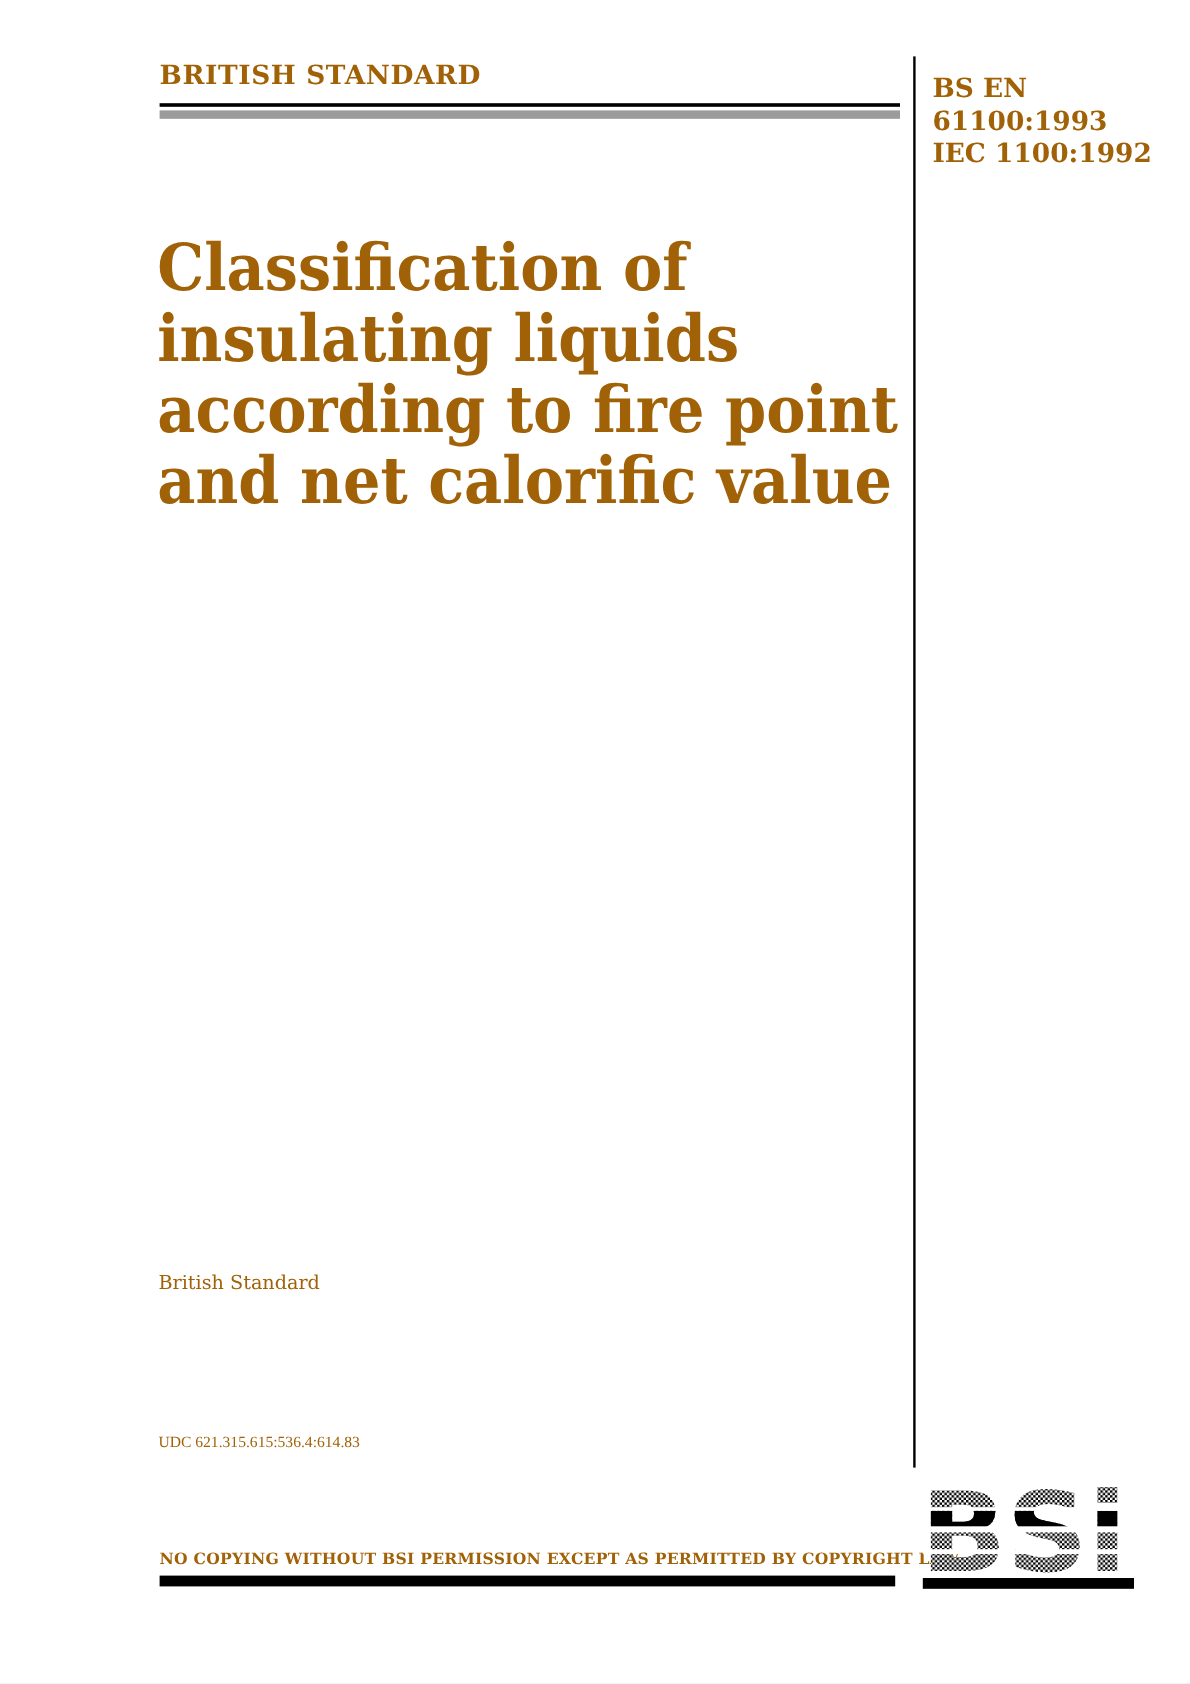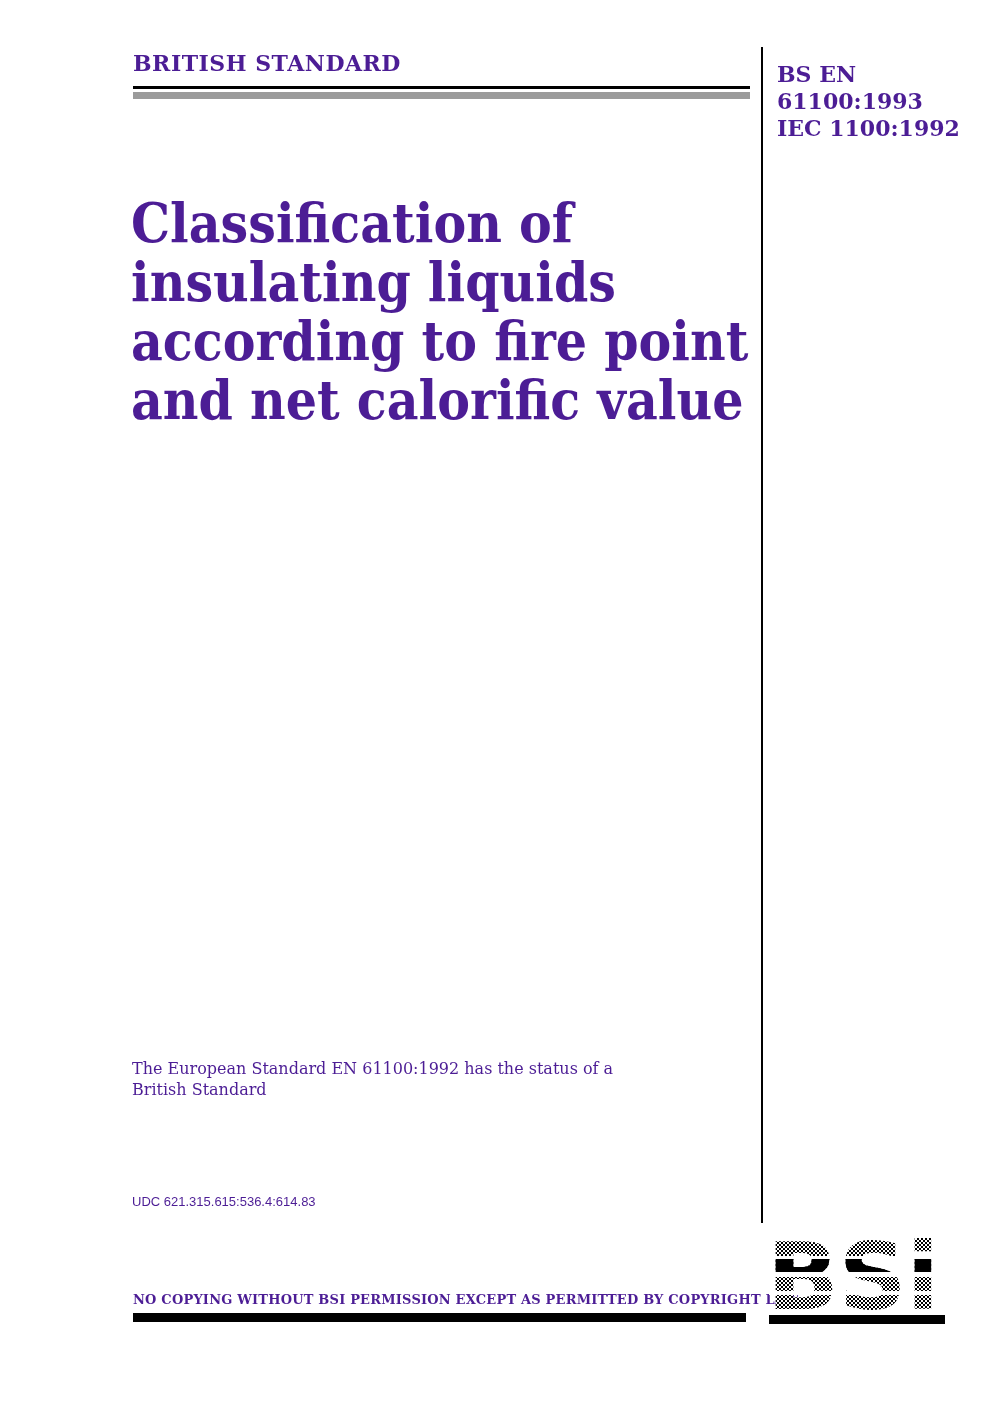--- a/index.html
+++ b/index.html
@@ -2,21 +2,21 @@
 <html><head>
 <meta charset="utf-8">
 <style>
   html,body{margin:0;padding:0;background:#e8e8e8;}
   .page{
     position:relative;
     width:992px;height:1403px;
     background:#ffffff;
     overflow:hidden;
     font-family:"DejaVu Serif", serif;
-    color:#4c1d95;
+    color:#a16207;
   }
   .abs{position:absolute;}
 
   .brand{
     left:133px;top:50px;
     font-size:22px;font-weight:bold;letter-spacing:0.5px;
     white-space:nowrap;
   }
   .rule-thin{left:133px;top:86px;width:617px;height:3px;background:#000;}
   .rule-thick{left:133px;top:92px;width:617px;height:7px;background:#9b9b9b;}
@@ -38,21 +38,21 @@
   }
 
   .status-note{
     left:132px;top:1058px;
     font-size:16px;line-height:21px;
     white-space:nowrap;
   }
 
   .udc{
     left:132px;top:1194px;
-    font-family:Liberation Sans, sans-serif;
+    font-family:Liberation Serif, serif;
     font-size:13px;
     white-space:nowrap;
   }
 
   .copyright{
     left:133px;top:1292px;width:613px;
     text-align:center;
     font-size:13px;font-weight:bold;letter-spacing:0.2px;
     white-space:nowrap;
   }
@@ -82,21 +82,20 @@
   </div>
 
   <div class="abs doc-title">
     <div>Classification of</div>
     <div>insulating liquids</div>
     <div>according to fire point</div>
     <div>and net calorific value</div>
   </div>
 
   <div class="abs status-note">
-    <div>The European Standard EN 61100:1992 has the status of a</div>
     <div>British Standard</div>
   </div>
 
   <div class="abs udc">UDC 621.315.615:536.4:614.83</div>
 
   <div class="abs copyright">NO COPYING WITHOUT BSI PERMISSION EXCEPT AS PERMITTED BY COPYRIGHT LAW</div>
   <div class="abs footer-bar"></div>
 
   <svg class="abs bsi-logo" width="176" height="82" viewBox="0 0 176 82">
     <defs>

